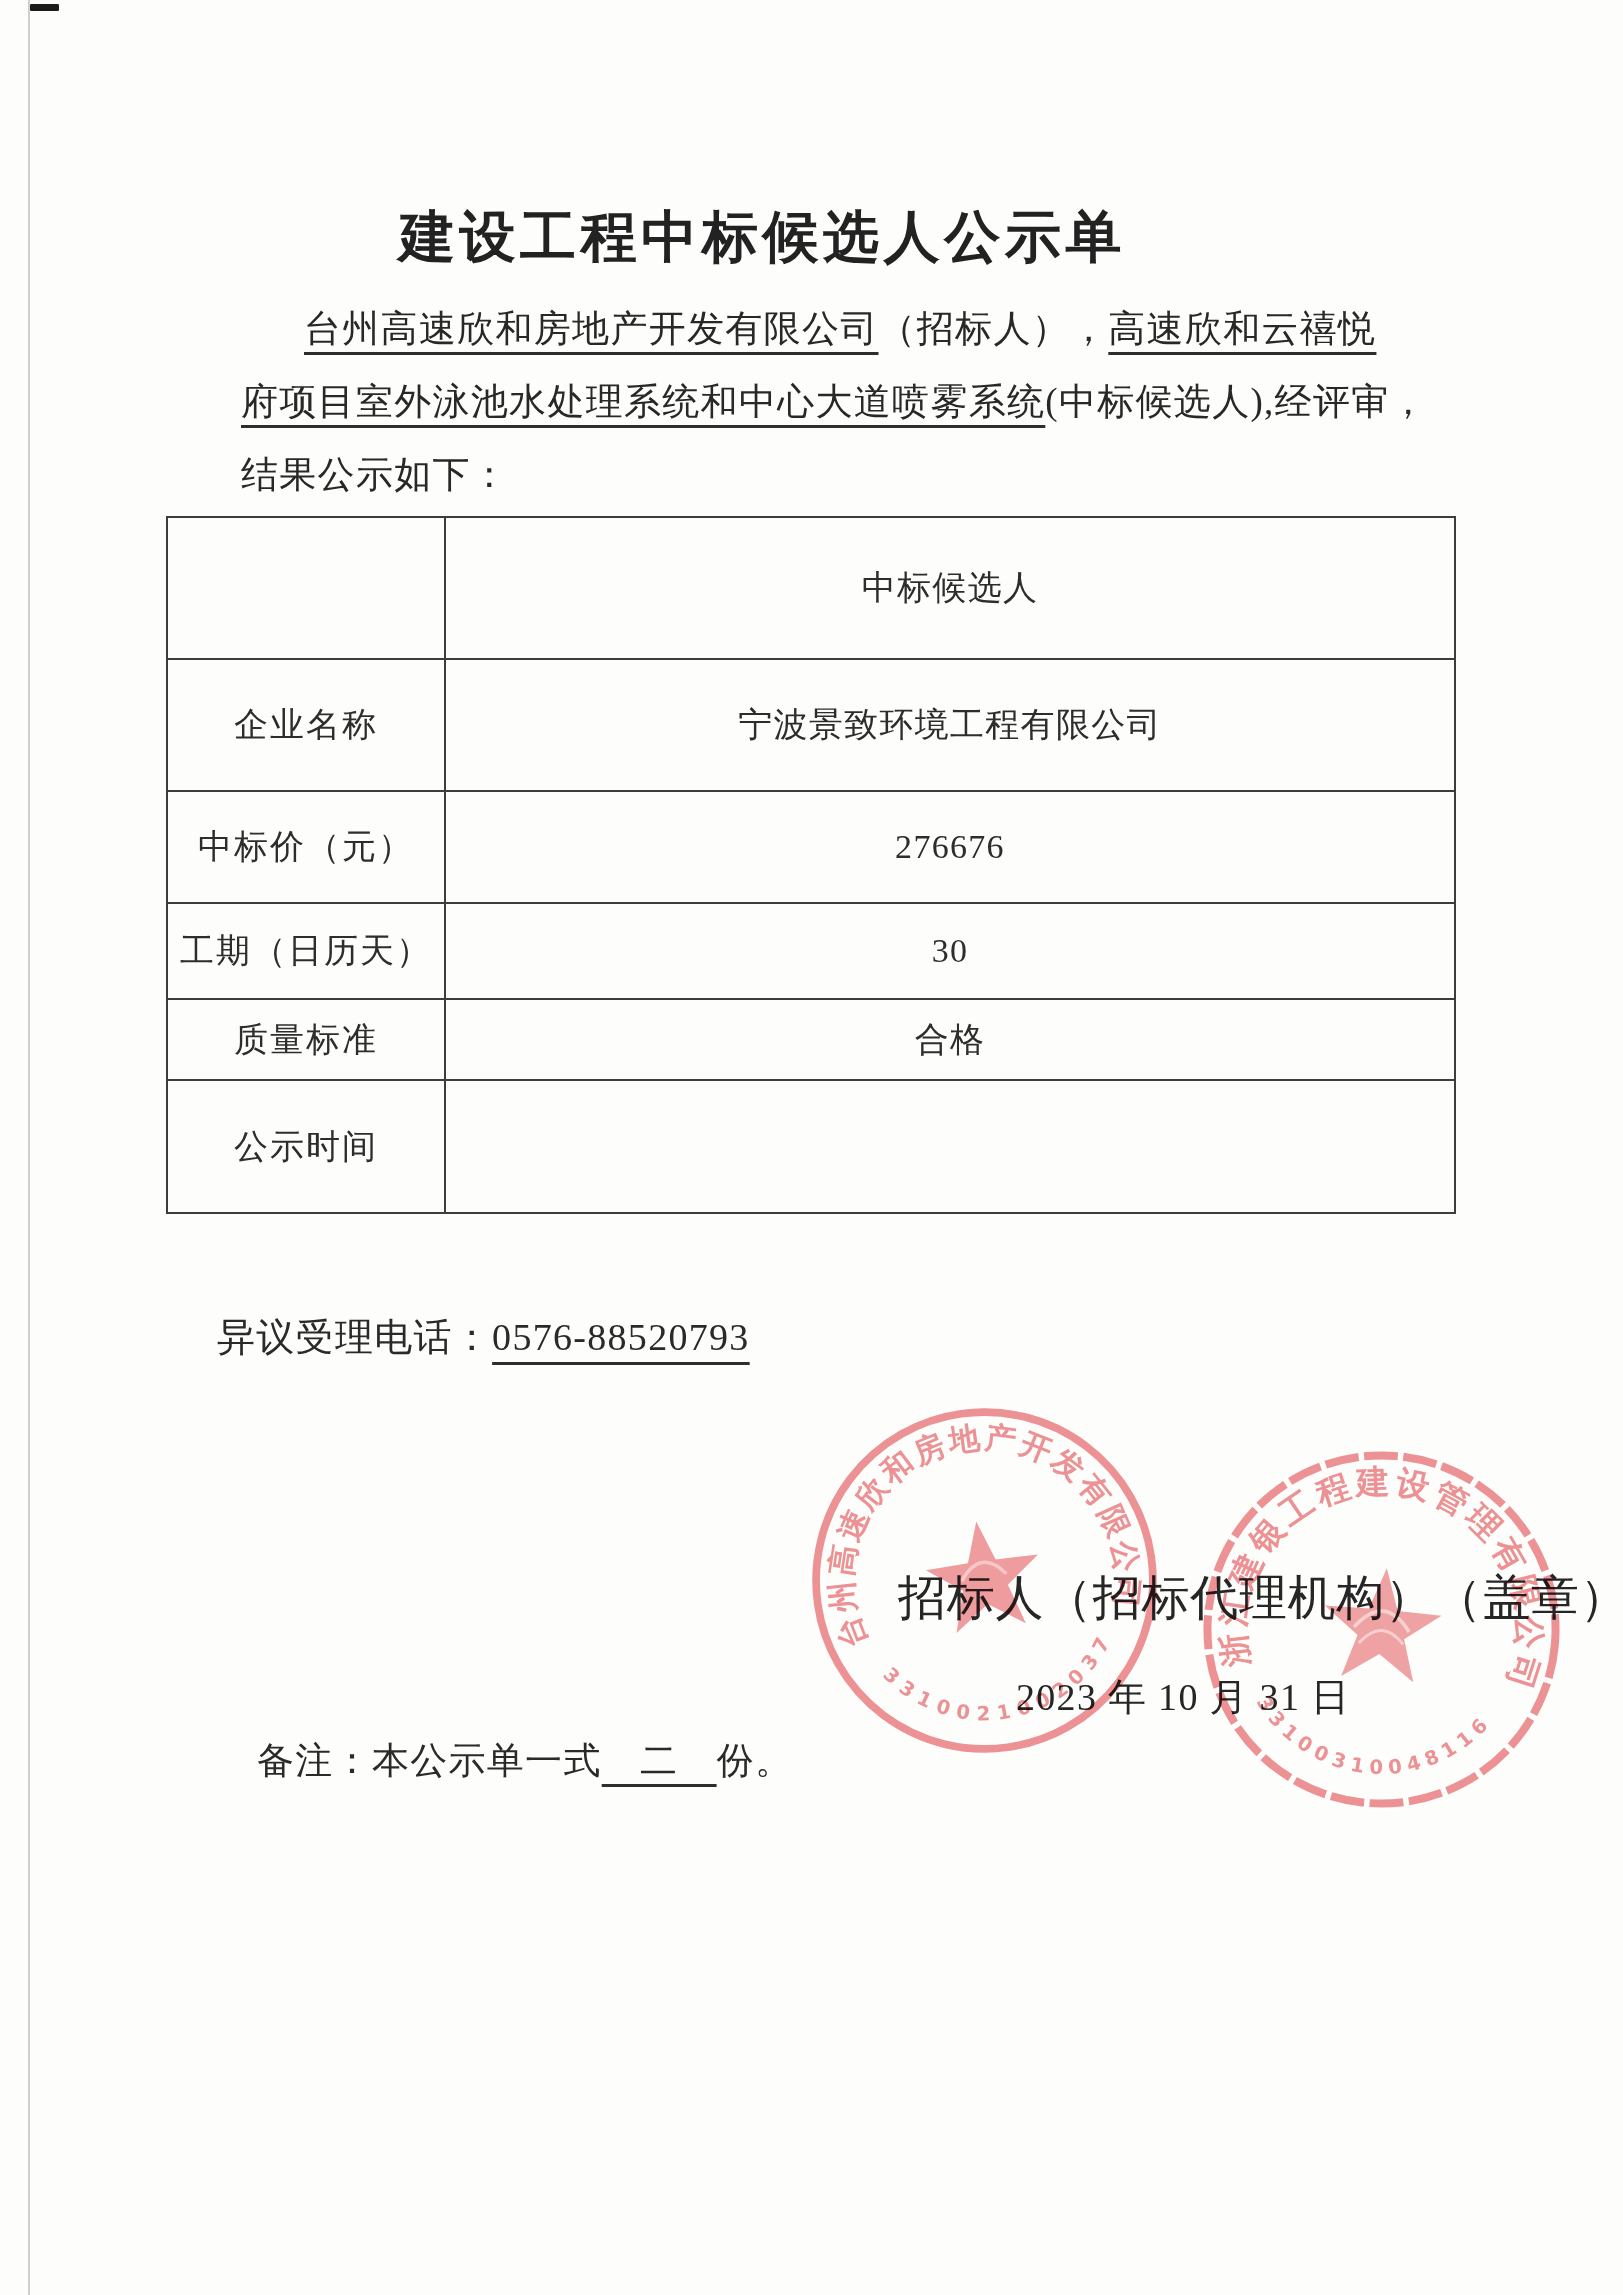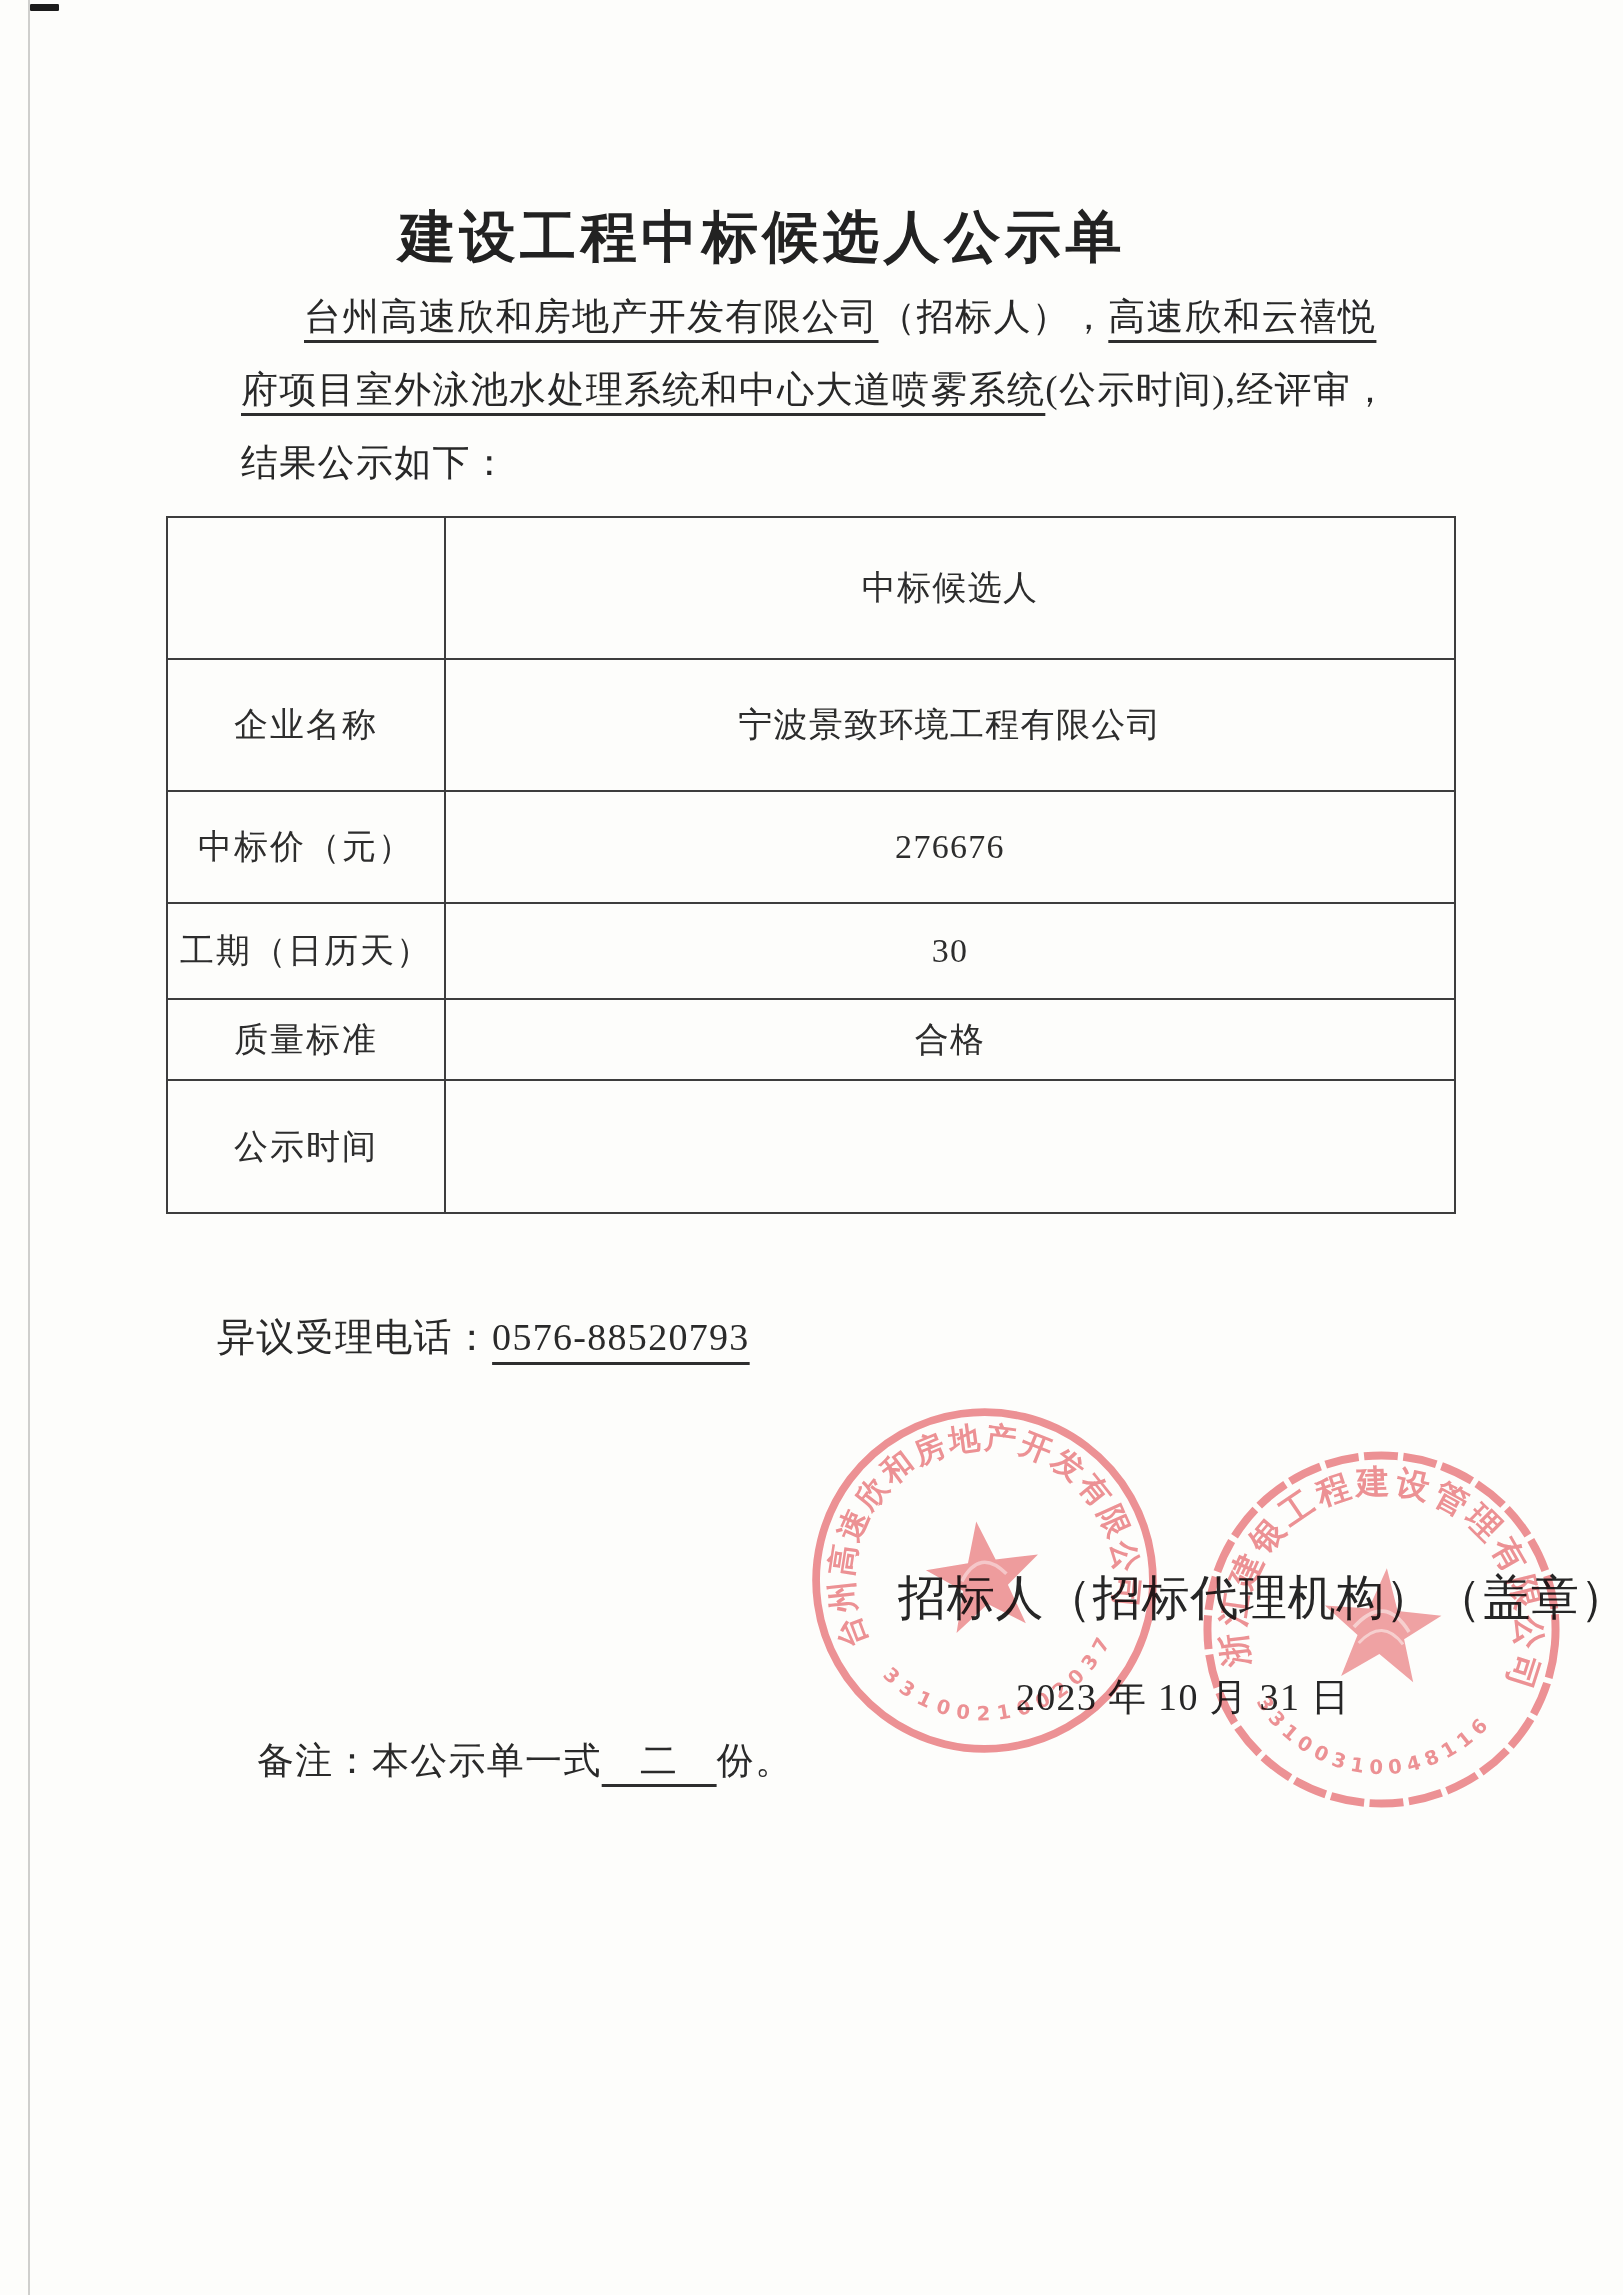--- a/index.html
+++ b/index.html
@@ -11,21 +11,21 @@
   
   .scan-edge{position:absolute; left:27.5px; top:0; width:2px; height:2295px; background:#8a8a8a; opacity:.40;}
   .scan-speck{position:absolute; left:30px; top:3.9px; width:29px; height:7.2px; background:#1c1c1c; border-radius:1.3px;}
 
   .doc-title{
     position:absolute; left:0; top:200px; width:1525px; text-align:center;
     font-family:Liberation Sans, sans-serif; font-weight:900;
     font-size:56px; letter-spacing:4.6px; color:#222;
   }
   .intro{
-    position:absolute; left:241px; top:280px; width:1191px;
+    position:absolute; left:241px; top:292px; width:1191px;
     font-size:37px; letter-spacing:1.3px; line-height:73px; color:#282828;
     white-space:nowrap;
   }
   .intro .indent{display:inline-block; width:63px;}
   .u{ text-decoration:underline; text-decoration-thickness:2.6px; text-underline-offset:10.5px; text-decoration-color:#2e2e2e;}
 
   .award-table{
     position:absolute; left:166px; top:516px;
     display:grid;
     grid-template-columns:278px 1008px;
@@ -72,21 +72,21 @@
 
 <div class="page">
 
   <div class="scan-edge"></div>
   <div class="scan-speck"></div>
 
   <div class="doc-title">建设工程中标候选人公示单</div>
 
   <div class="intro">
     <div><span class="indent"></span><span class="u">台州高速欣和房地产开发有限公司</span><span>（招标人），</span><span class="u">高速欣和云禧悦</span></div>
-    <div><span class="u">府项目室外泳池水处理系统和中心大道喷雾系统</span><span>(公示时间),经评审，</span></div>
+    <div><span class="u">府项目室外泳池水处理系统和中心大道喷雾系统</span><span>(中标候选人),经评审，</span></div>
     <div>结果公示如下：</div>
   </div>
 
   <div class="award-table">
     <div class="cell label-cell"></div>
     <div class="cell last-col">中标候选人</div>
 
     <div class="cell label-cell">企业名称</div>
     <div class="cell last-col">宁波景致环境工程有限公司</div>
 

